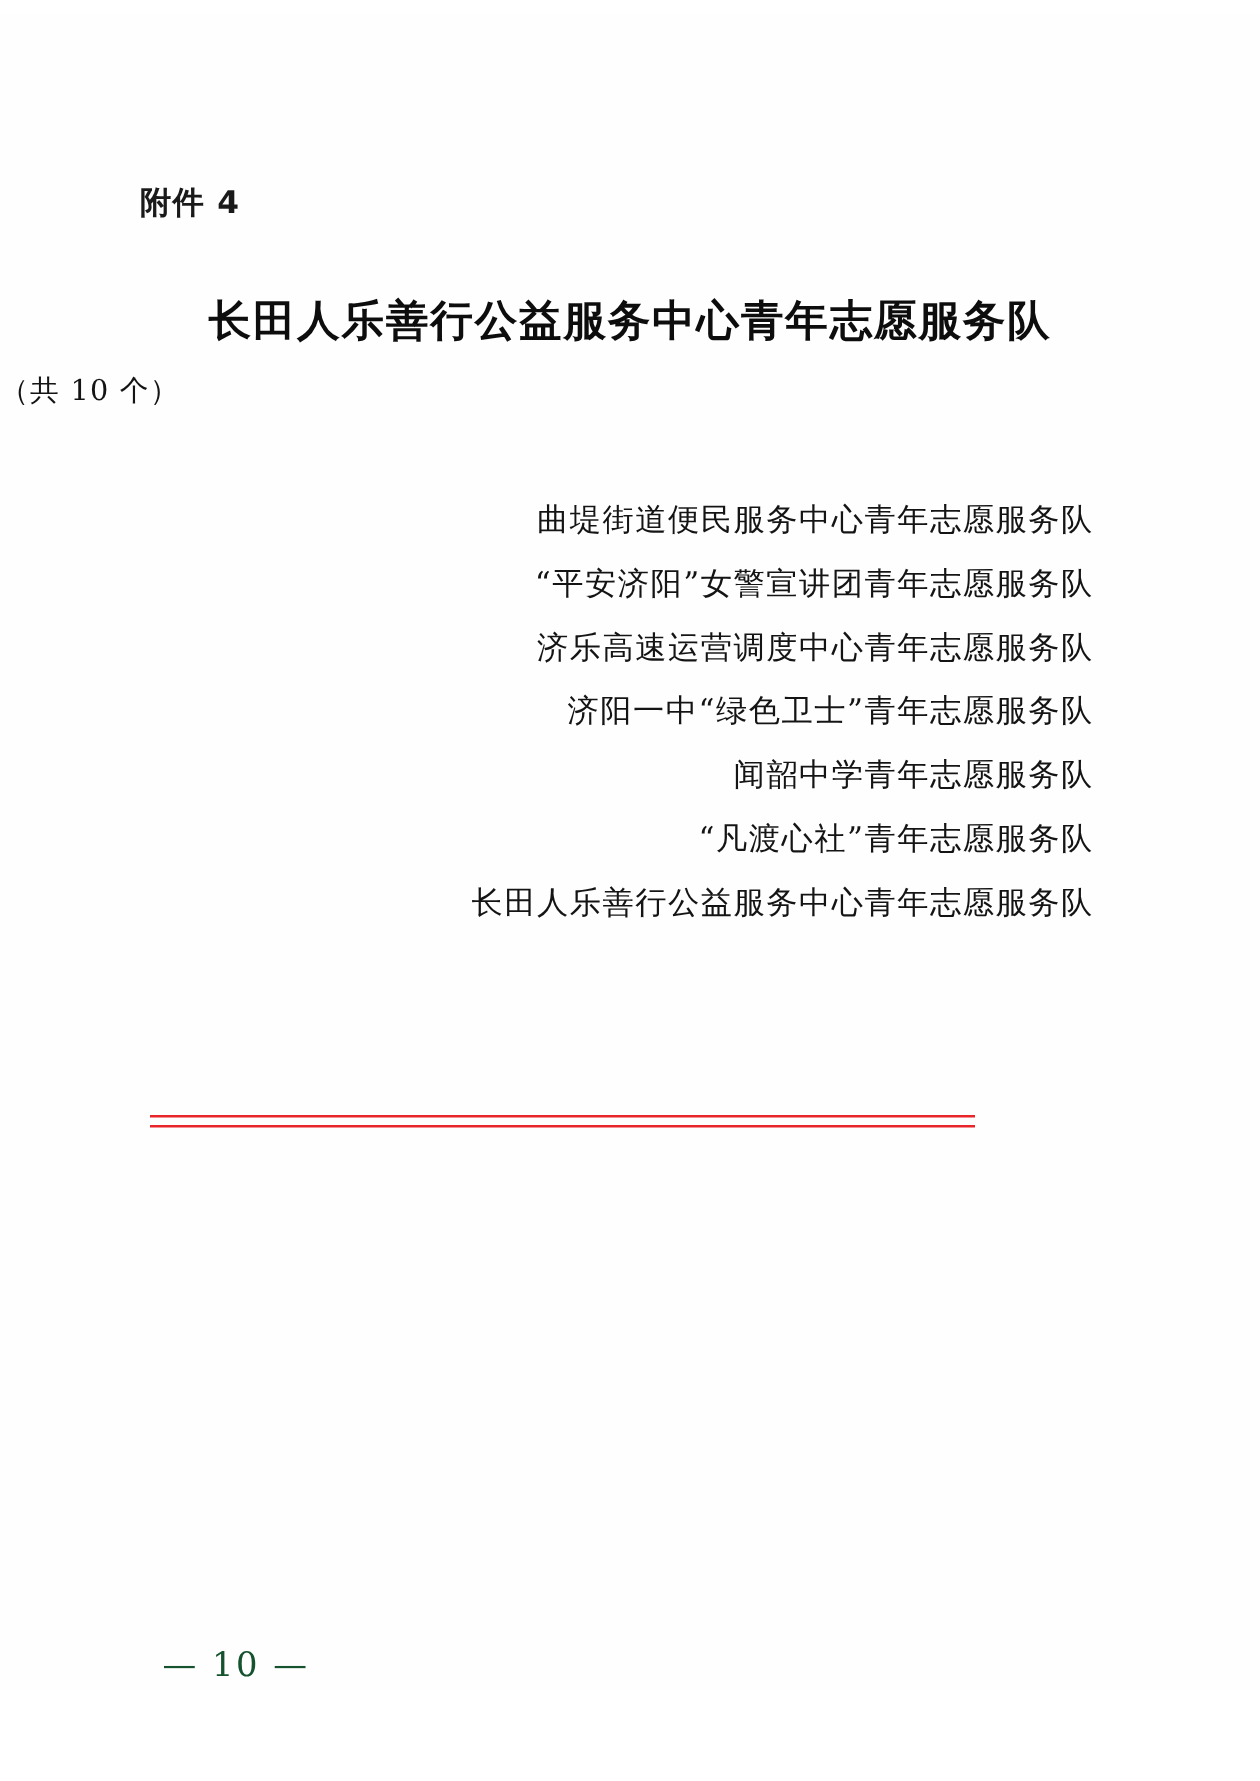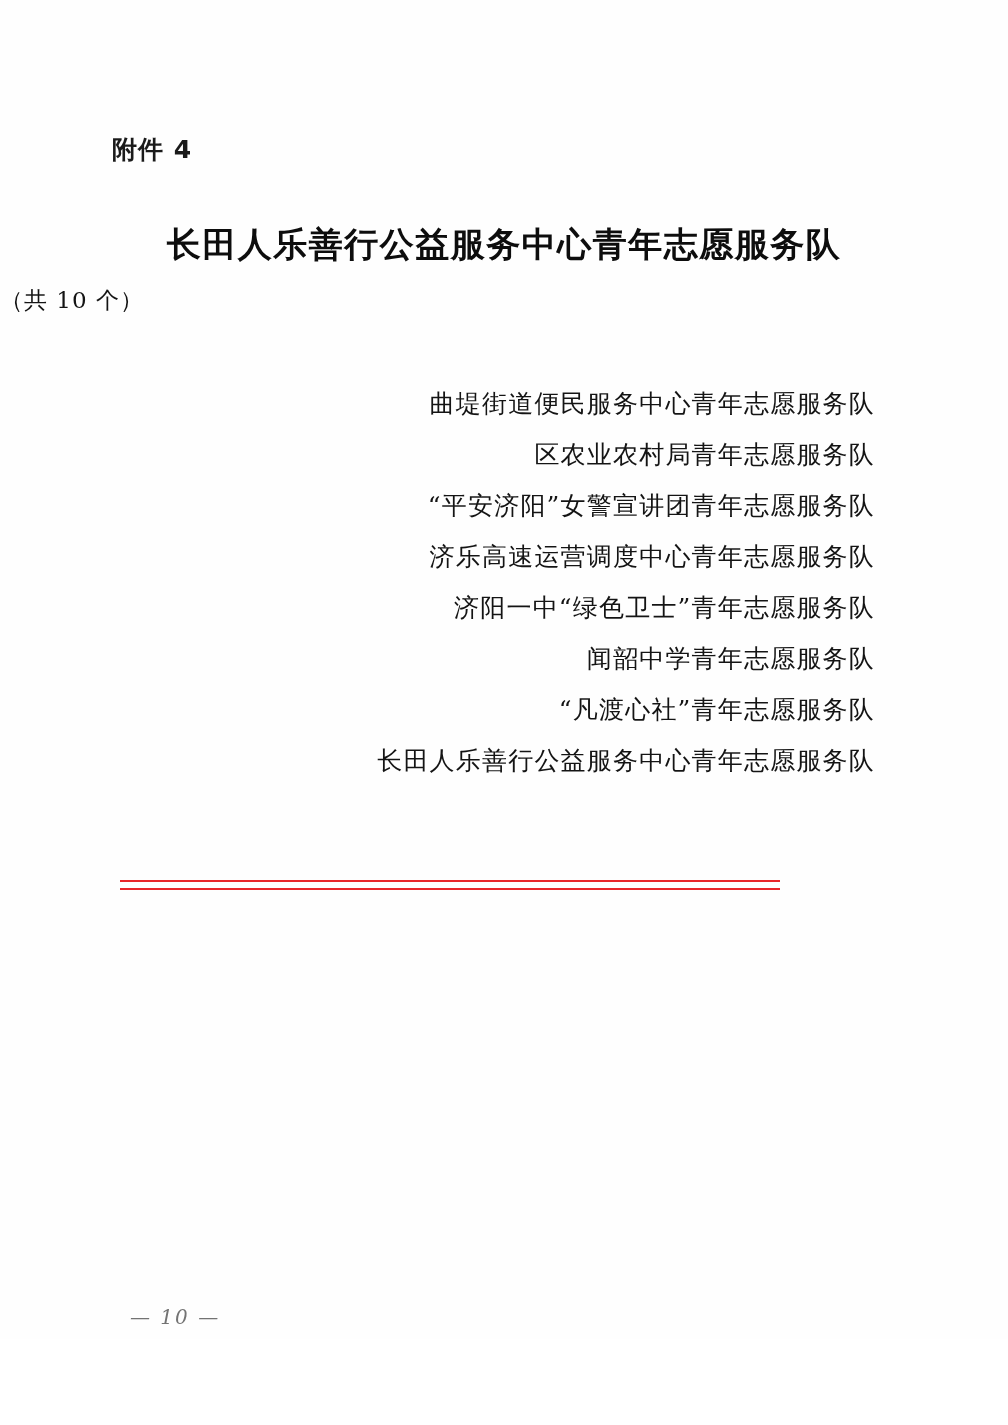--- a/index.html
+++ b/index.html
@@ -8,21 +8,21 @@
     background: #ffffff;
   }
   body {
     font-family: "DejaVu Serif", "Liberation Serif", serif;
     color: #111111;
   }
   .page {
     position: relative;
     width: 1008px;
     height: 1339px;
-    margin: 0 auto;
+    margin: 12px auto;
     background: #fefefe;
     overflow: hidden;
   }
   .attachment-label {
     position: absolute;
     left: 112px;
     top: 133px;
     font-family: "DejaVu Sans", "Liberation Sans", sans-serif;
     font-weight: bold;
     font-size: 25px;
@@ -77,40 +77,38 @@
     height: 6px;
     border-top: 2px solid #e8262a;
     border-bottom: 2px solid #e8262a;
     background: transparent;
   }
   .page-number {
     position: absolute;
     left: 130px;
     top: 1305px;
     font-family: "DejaVu Serif", "Liberation Serif", serif;
-    font-size: 20px;
+    font-size: 27px;
     letter-spacing: 2px;
-    color: #737373;
-    font-style: italic;
+    color: #14532d;
   }
 </style>
 </head>
 <body>
 
 <div class="page">
 
   <div class="attachment-label">附件 4</div>
 
   <div class="doc-title">长田人乐善行公益服务中心青年志愿服务队</div>
 
   <div class="doc-subtitle">（共 10 个）</div>
 
   <div class="list">
     <div class="list-item">曲堤街道便民服务中心青年志愿服务队</div>
-    <div class="list-item">区农业农村局青年志愿服务队</div>
     <div class="list-item indented">“平安济阳”女警宣讲团青年志愿服务队</div>
     <div class="list-item">济乐高速运营调度中心青年志愿服务队</div>
     <div class="list-item">济阳一中“绿色卫士”青年志愿服务队</div>
     <div class="list-item">闻韶中学青年志愿服务队</div>
     <div class="list-item indented">“凡渡心社”青年志愿服务队</div>
     <div class="list-item">长田人乐善行公益服务中心青年志愿服务队</div>
   </div>
 
   <div class="underline-mark" style="border-top-color: rgb(232, 38, 42); border-bottom-color: rgb(232, 38, 42);"></div>
 

